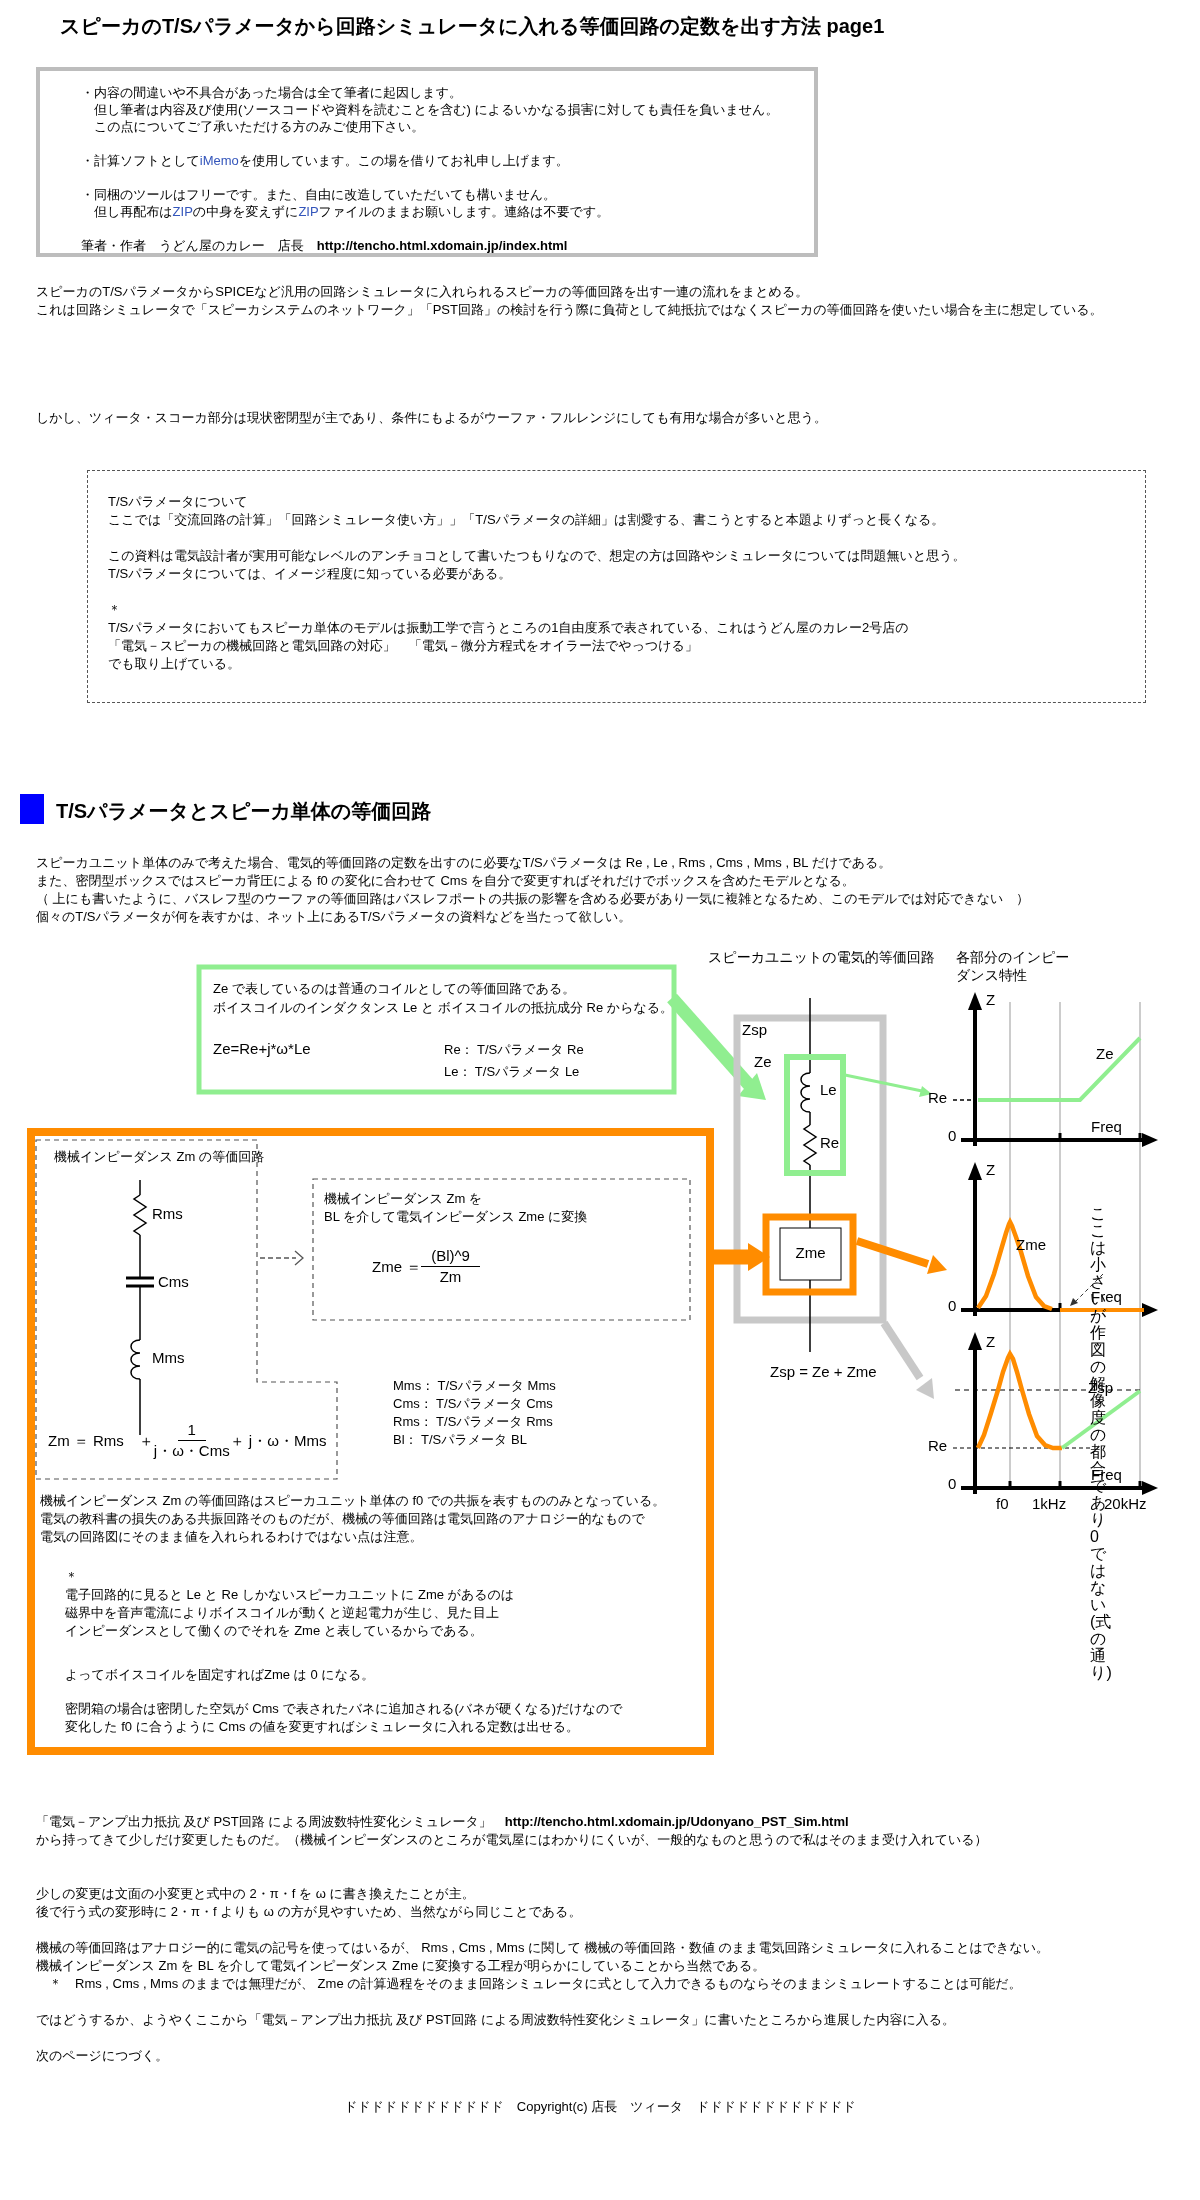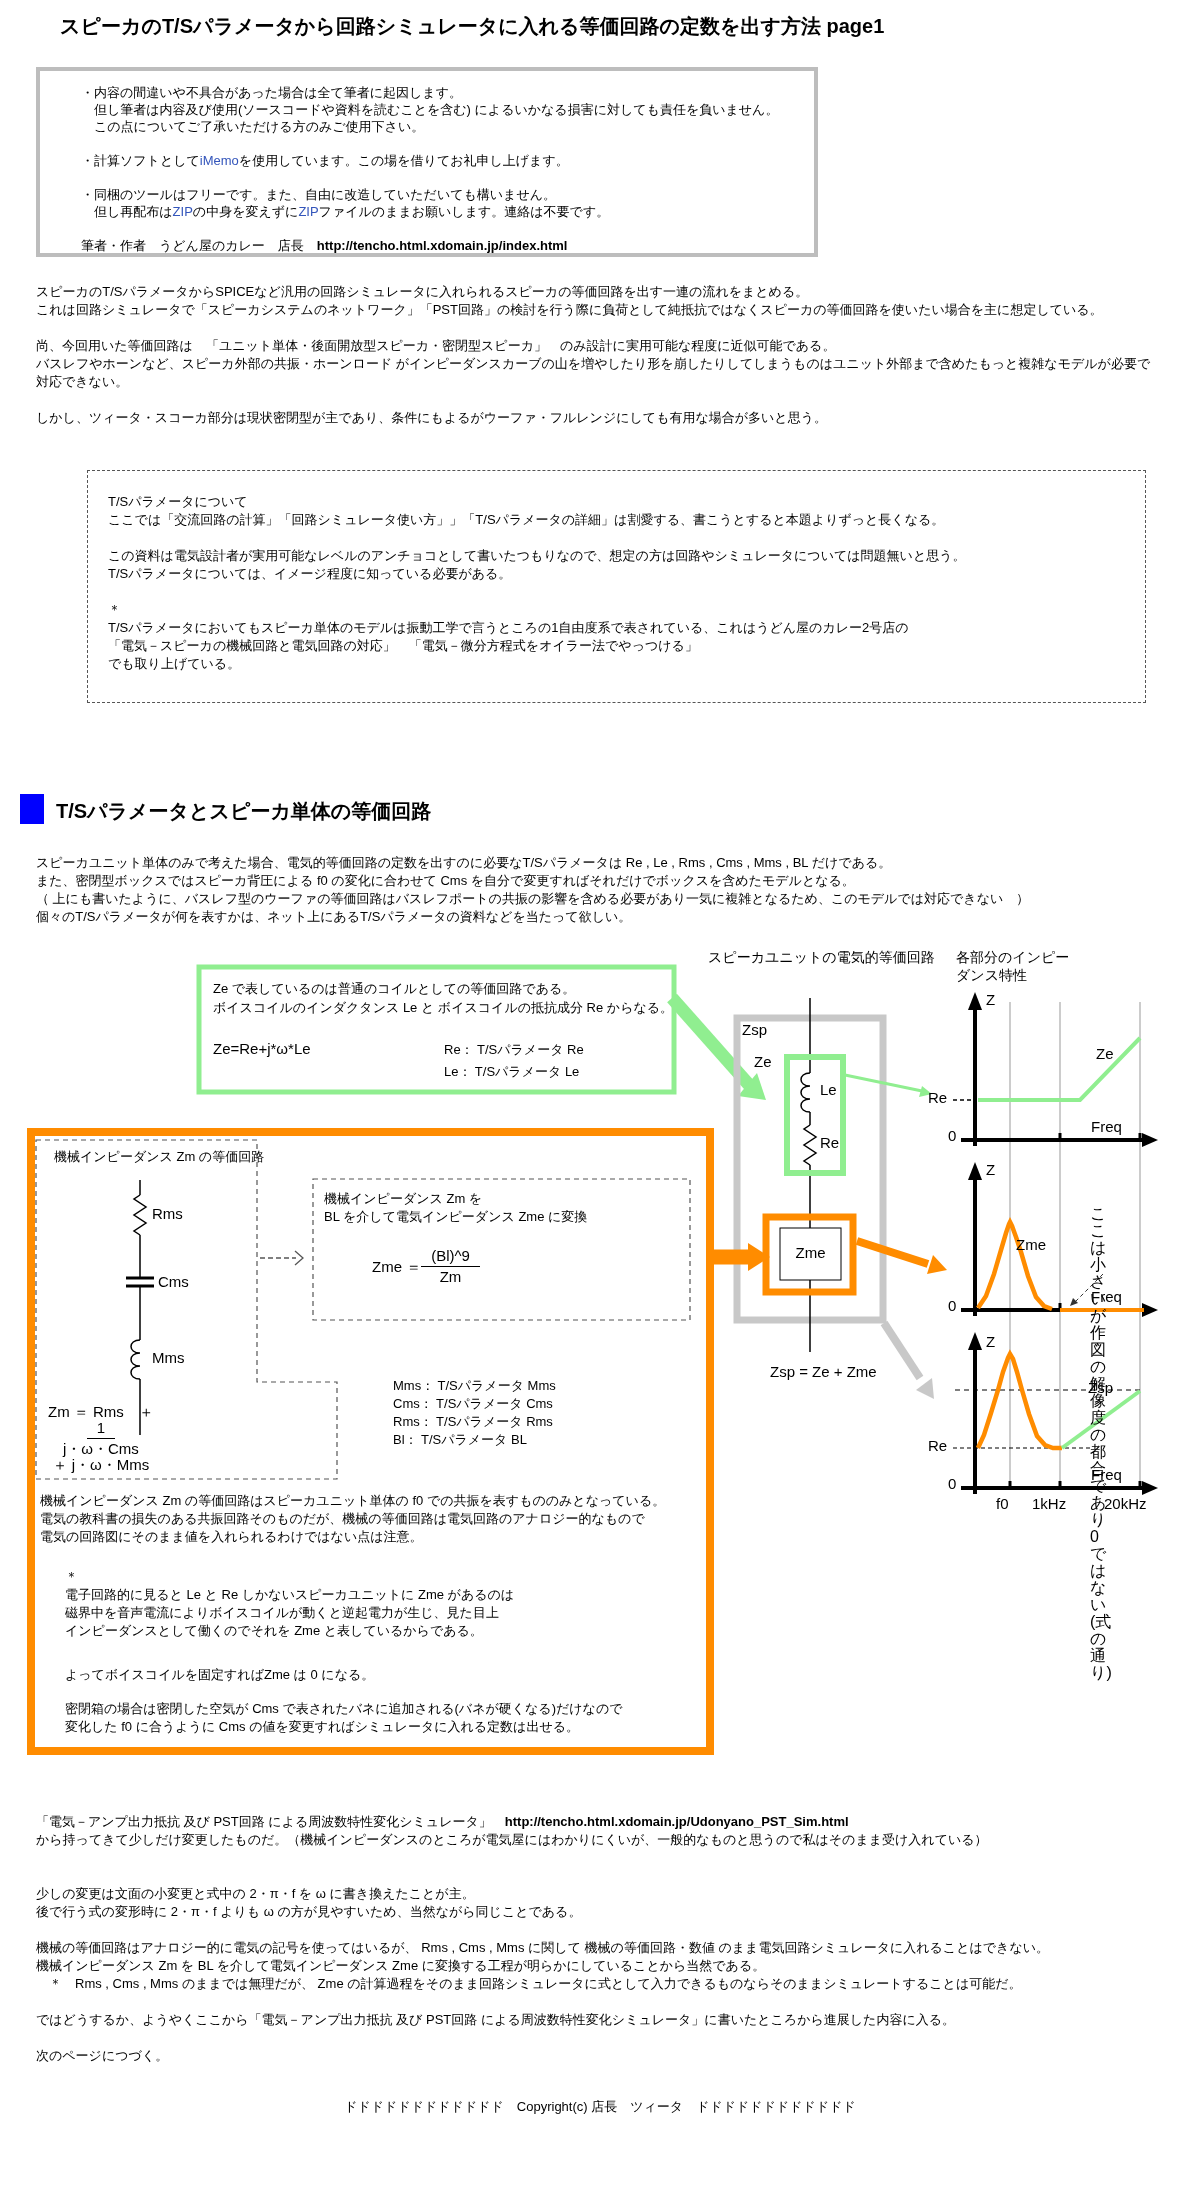--- a/index.html
+++ b/index.html
@@ -38,23 +38,20 @@
     <div class="t13d gap"><span>・計算ソフトとして</span><span class="accent">iMemo</span><span>を使用しています。この場を借りてお礼申し上げます。</span></div>
     <div class="t13d gap">
       <div>・同梱のツールはフリーです。また、自由に改造していただいても構いません。</div>
       <div><span>　但し再配布は</span><span class="accent">ZIP</span><span>の中身を変えずに</span><span class="accent">ZIP</span><span>ファイルのままお願いします。連絡は不要です。</span></div>
     </div>
     <div class="t13d gap"><span>筆者・作者　うどん屋のカレー　店長　</span><span class="url">http://tencho.html.xdomain.jp/index.html</span></div>
   </div>
 
   <div class="abs t13 ml" style="left:36px;top:283px;">スピーカのT/SパラメータからSPICEなど汎用の回路シミュレータに入れられるスピーカの等価回路を出す一連の流れをまとめる。
 これは回路シミュレータで「スピーカシステムのネットワーク」「PST回路」の検討を行う際に負荷として純抵抗ではなくスピーカの等価回路を使いたい場合を主に想定している。</div>
-  <div class="abs t13 ml" style="left:36px;top:337px;">尚、今回用いた等価回路は　「ユニット単体・後面開放型スピーカ・密閉型スピーカ」　のみ設計に実用可能な程度に近似可能である。
-バスレフやホーンなど、スピーカ外部の共振・ホーンロード がインピーダンスカーブの山を増やしたり形を崩したりしてしまうものはユニット外部まで含めたもっと複雑なモデルが必要で
-対応できない。</div>
   <div class="abs t13 ml" style="left:36px;top:409px;">しかし、ツィータ・スコーカ部分は現状密閉型が主であり、条件にもよるがウーファ・フルレンジにしても有用な場合が多いと思う。</div>
 
   <div class="abs dashbox1" style="left:87px;top:470px;width:1027px;height:209px;">
     <div class="t13 ml">T/Sパラメータについて
 ここでは「交流回路の計算」「回路シミュレータ使い方」」「T/Sパラメータの詳細」は割愛する、書こうとすると本題よりずっと長くなる。</div>
     <div class="t13 ml" style="margin-top:18px;">この資料は電気設計者が実用可能なレベルのアンチョコとして書いたつもりなので、想定の方は回路やシミュレータについては問題無いと思う。
 T/Sパラメータについては、イメージ程度に知っている必要がある。</div>
     <div class="t13 ml" style="margin-top:18px;">＊
 T/Sパラメータにおいてもスピーカ単体のモデルは振動工学で言うところの1自由度系で表されている、これはうどん屋のカレー2号店の
 「電気－スピーカの機械回路と電気回路の対応」　「電気－微分方程式をオイラー法でやっつける」
@@ -171,21 +168,21 @@
     <div class="gl" style="left:754px;top:114px;">Ze</div>
     <div class="gl" style="left:820px;top:142px;">Le</div>
     <div class="gl" style="left:820px;top:195px;">Re</div>
     <div class="gl" style="left:780px;top:305px;width:61px;text-align:center;">Zme</div>
     <div class="gl" style="left:770px;top:424px;">Zsp = Ze + Zme</div>
 
     <div class="gl13" style="left:54px;top:208px;">機械インピーダンス Zm の等価回路</div>
     <div class="gl" style="left:152px;top:266px;">Rms</div>
     <div class="gl" style="left:158px;top:334px;">Cms</div>
     <div class="gl" style="left:152px;top:410px;">Mms</div>
-    <div class="abs frow" style="left:48px;top:464px;flex-direction:column;">
+    <div class="abs frow" style="left:48px;top:482px;">
       <span>Zm ＝ Rms　＋</span>
       <span class="frq">
           <span class="num">1</span>
           <span class="den">j・ω・Cms</span>
         </span>
       <span>＋ j・ω・Mms</span>
     </div>
 
     <div class="gl13 ml" style="left:324px;top:250px;">機械インピーダンス Zm を
 BL を介して電気インピーダンス Zme に変換</div>

